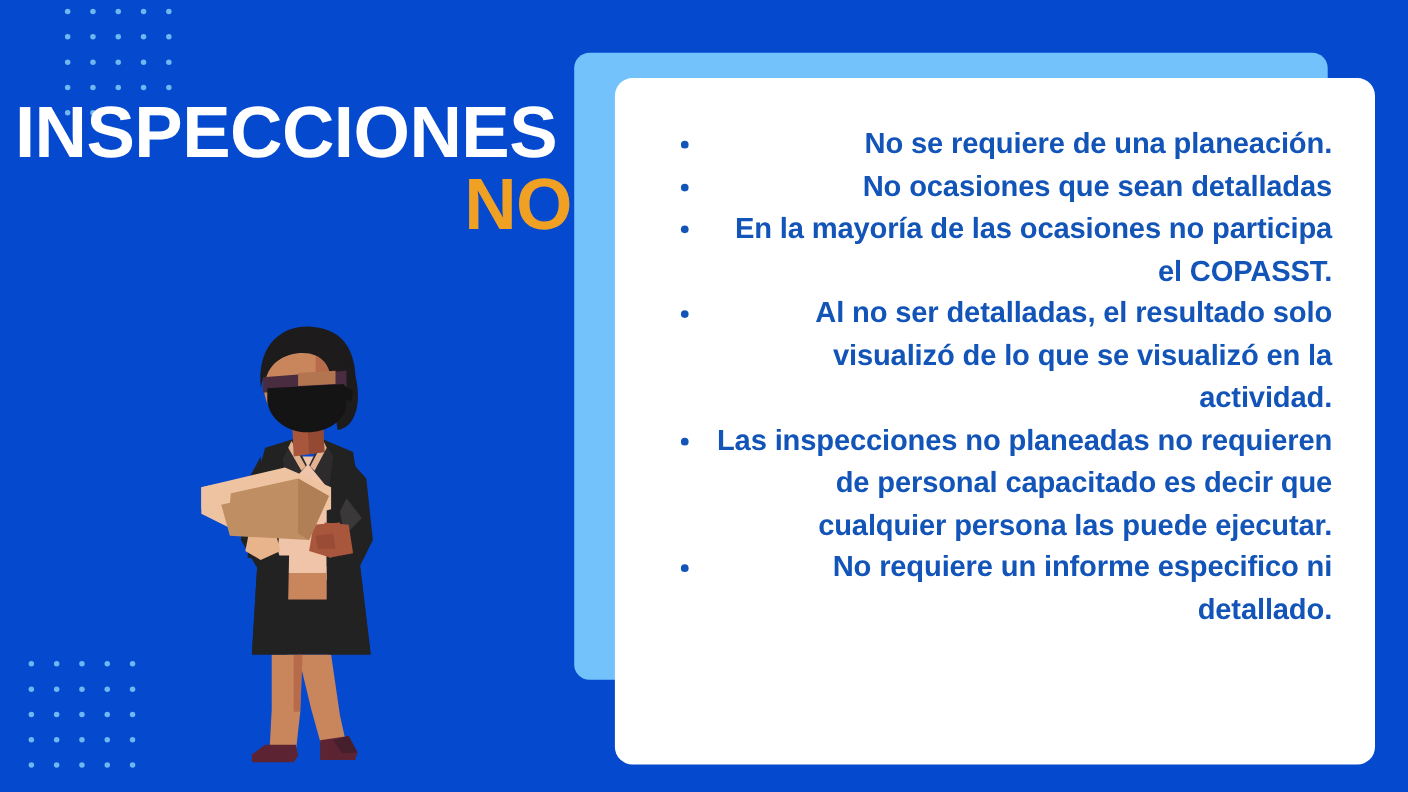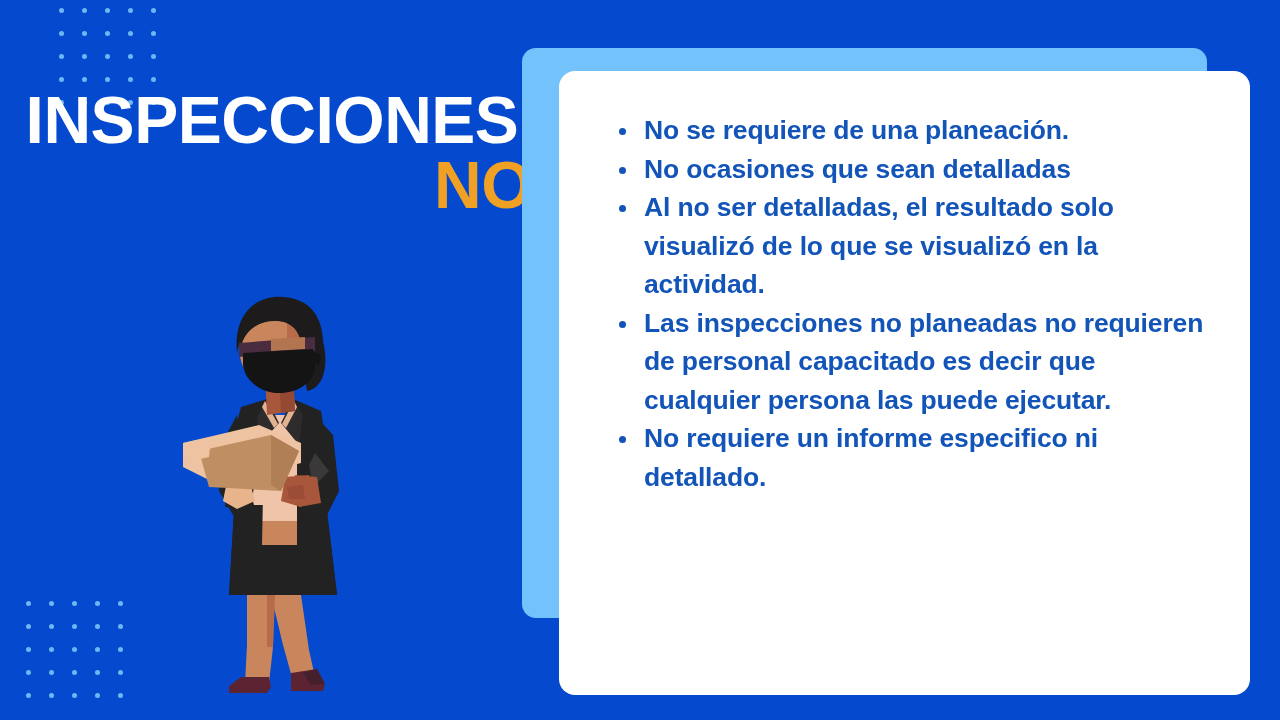--- a/index.html
+++ b/index.html
@@ -52,21 +52,20 @@
 
   
   #title-block {
     position: absolute;
     left: 0;
     top: 88px;
     width: 520px;
     text-align: center;
     line-height: 0.98;
     letter-spacing: -0.5px;
-    padding-left: 12px;
   }
   .title-line {
     display: block;
     color: #ffffff;
     font-size: 66px;
     font-weight: 700;
   }
   .title-line.accent {
     color: #f0a023;
     text-align: right;
@@ -83,20 +82,21 @@
     border-radius: 14px;
   }
   #card-white {
     position: absolute;
     left: 559px;
     top: 71px;
     width: 691px;
     height: 624px;
     background: #ffffff;
     border-radius: 16px;
+    text-align: right;
   }
 
   
   #bullet-list {
     position: absolute;
     left: 52px;
     top: 40px;
     width: 600px;
     margin: 0;
     padding: 0;
@@ -269,19 +269,20 @@
       <path d="M136 56 L146 60 L144 70 L136 66 Z" fill="#141414"></path>
     </svg>
   </div>
 
   <div id="card-shadow"></div>
 
   <div id="card-white">
     <ul id="bullet-list">
       <li>No se requiere de una planeación.</li>
       <li>No ocasiones que sean detalladas</li>
+      <li>En la mayoría de las ocasiones no participa el COPASST.</li>
       <li>Al no ser detalladas, el resultado solo visualizó de lo que se visualizó en la actividad.</li>
       <li>Las inspecciones no planeadas no requieren de personal capacitado es decir que cualquier persona las puede ejecutar.</li>
       <li>No requiere un informe especifico ni detallado.</li>
     </ul>
   </div>
 
 </div>
 
 </body></html>

